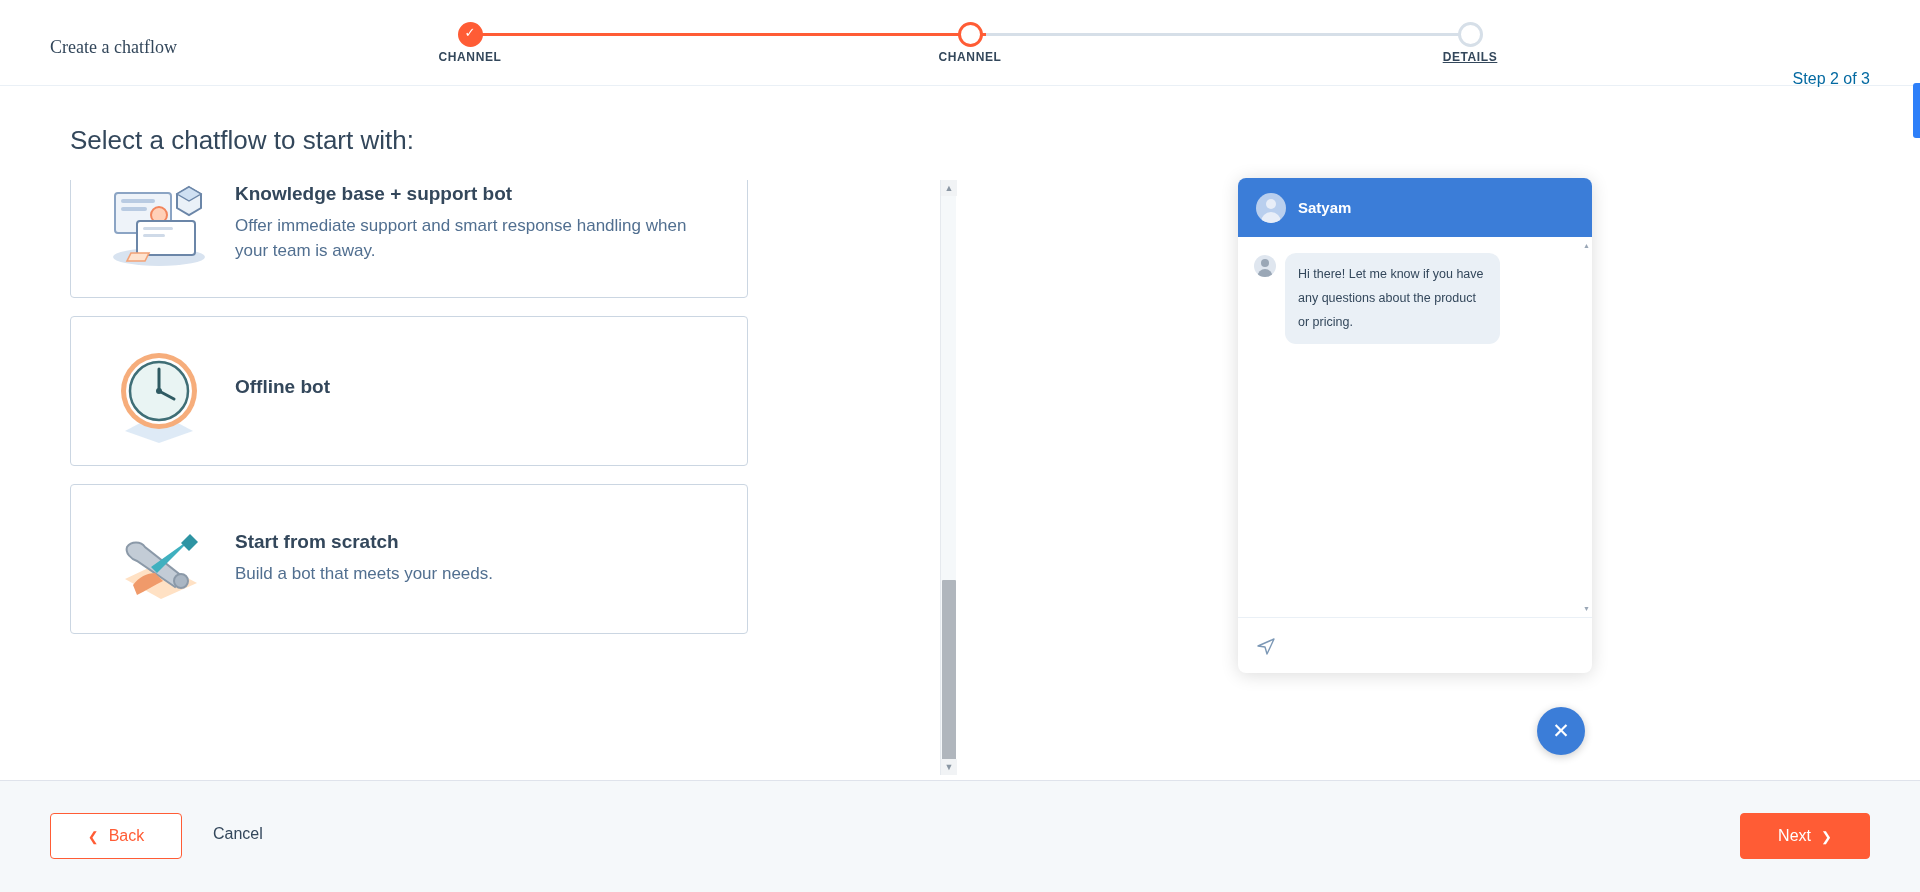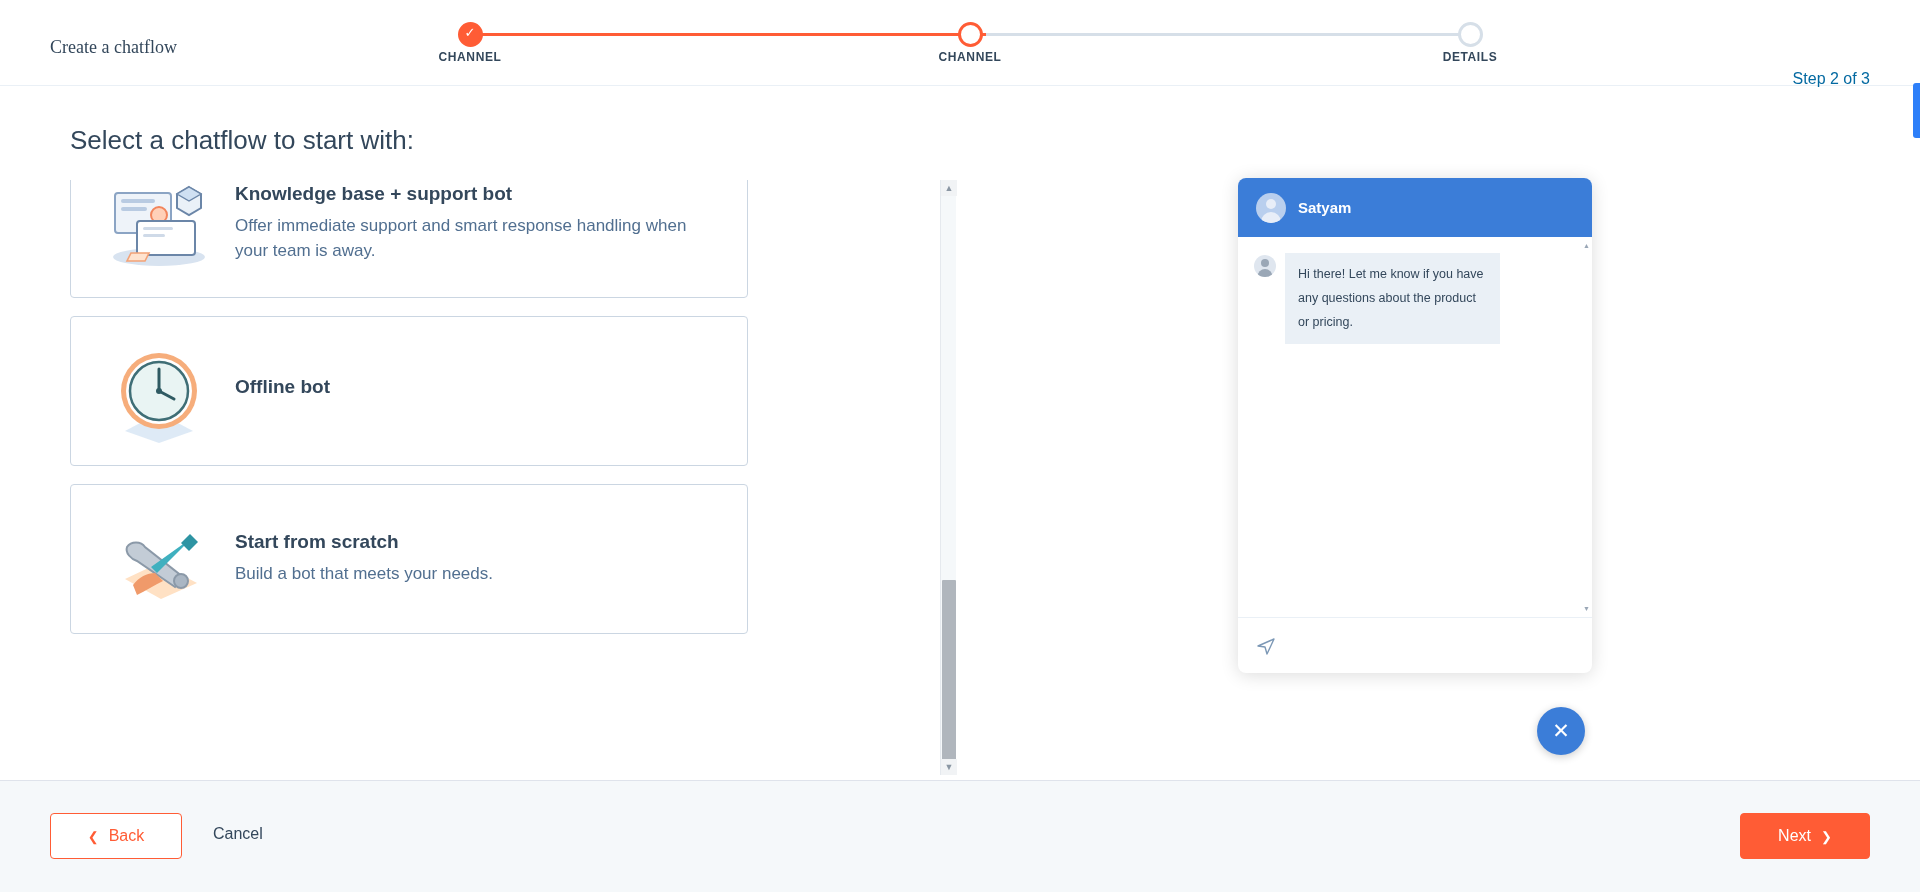--- a/index.html
+++ b/index.html
@@ -66,21 +66,21 @@
     position: absolute; left: 0; top: -2px;
     width: 19px; height: 19px;
     color: #ffffff; font-size: 13px; line-height: 19px;
     text-align: center;
   }
   .step-label {
     margin-top: 3px;
     font-size: 12px; font-weight: bold; letter-spacing: .6px;
     color: #33475b;
   }
-  .step.future .step-label { color: #33475b; }
+  .step.future .step-label { color: #33475b; text-decoration: underline; }
   #step-1 { left: 35px; }
   #step-2 { left: 535px; }
   #step-3 { left: 1035px; }
 
   
   .page-heading {
     position: absolute; left: 70px; top: 125px;
     font-size: 26px; font-weight: normal; color: #33475b;
   }
 
@@ -188,21 +188,21 @@
     content: ""; position: absolute; left: 50%; top: 4px;
     width: 8px; height: 8px; border-radius: 50%;
     background: #9aa7b6; transform: translateX(-50%);
   }
   .msg-avatar::before {
     content: ""; position: absolute; left: 50%; top: 14px;
     width: 15px; height: 10px; border-radius: 8px 8px 0 0;
     background: #9aa7b6; transform: translateX(-50%);
   }
   .msg-bubble {
-    background: #eaf0f6; border-radius: 0;
+    background: #eaf0f6; border-radius: 11px;
     padding: 10px 13px;
     font-size: 12.5px; color: #33475b; line-height: 1.9;
     max-width: 215px;
   }
   .chat-scrollbar {
     position: absolute; right: 0; top: 0;
     width: 11px; height: 380px; background: #ffffff;
   }
   .chat-scrollbar .c-arrow {
     position: absolute; right: 0; width: 11px; height: 11px;

